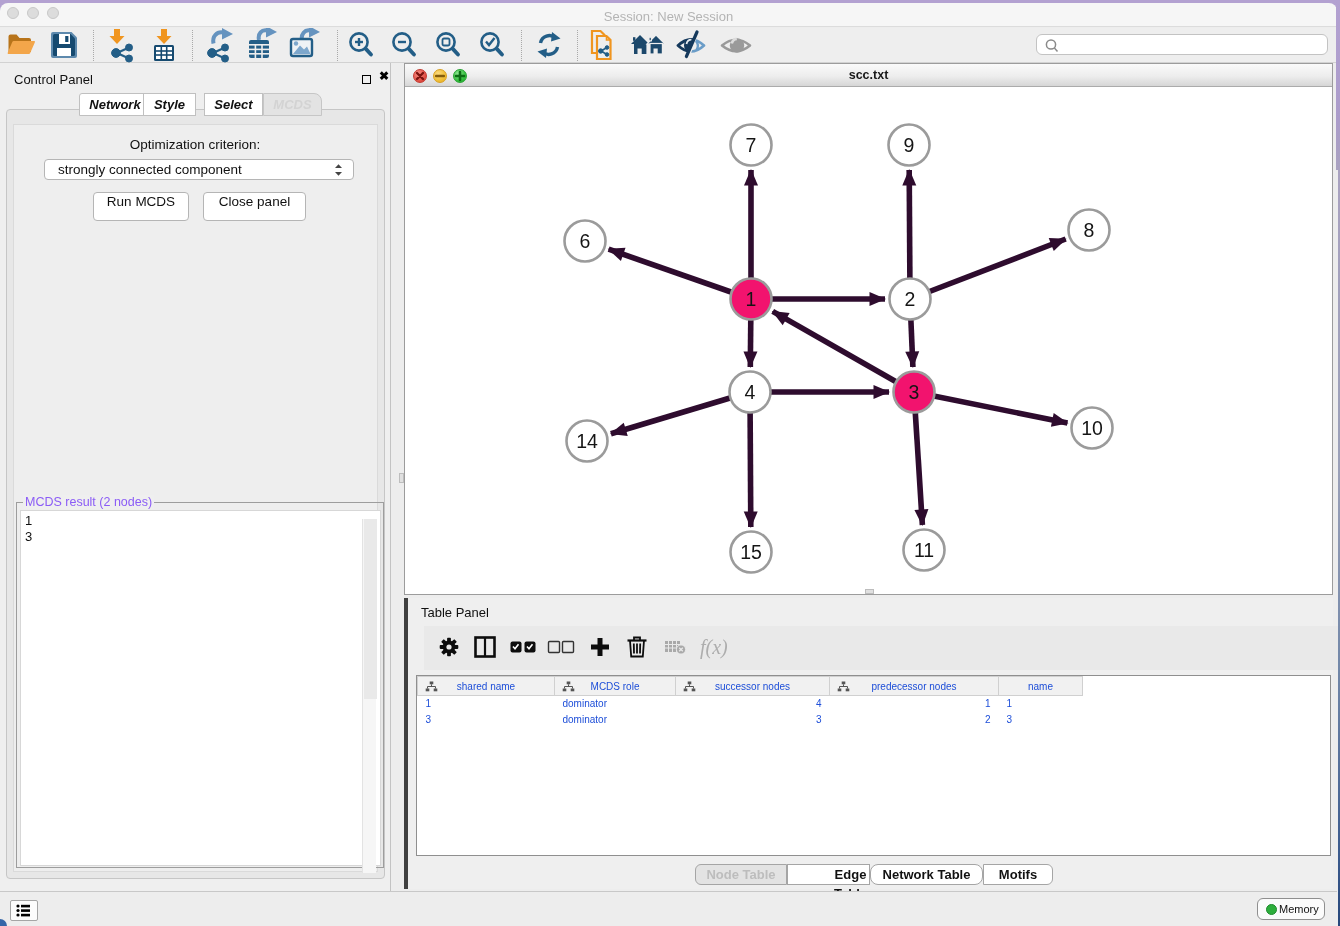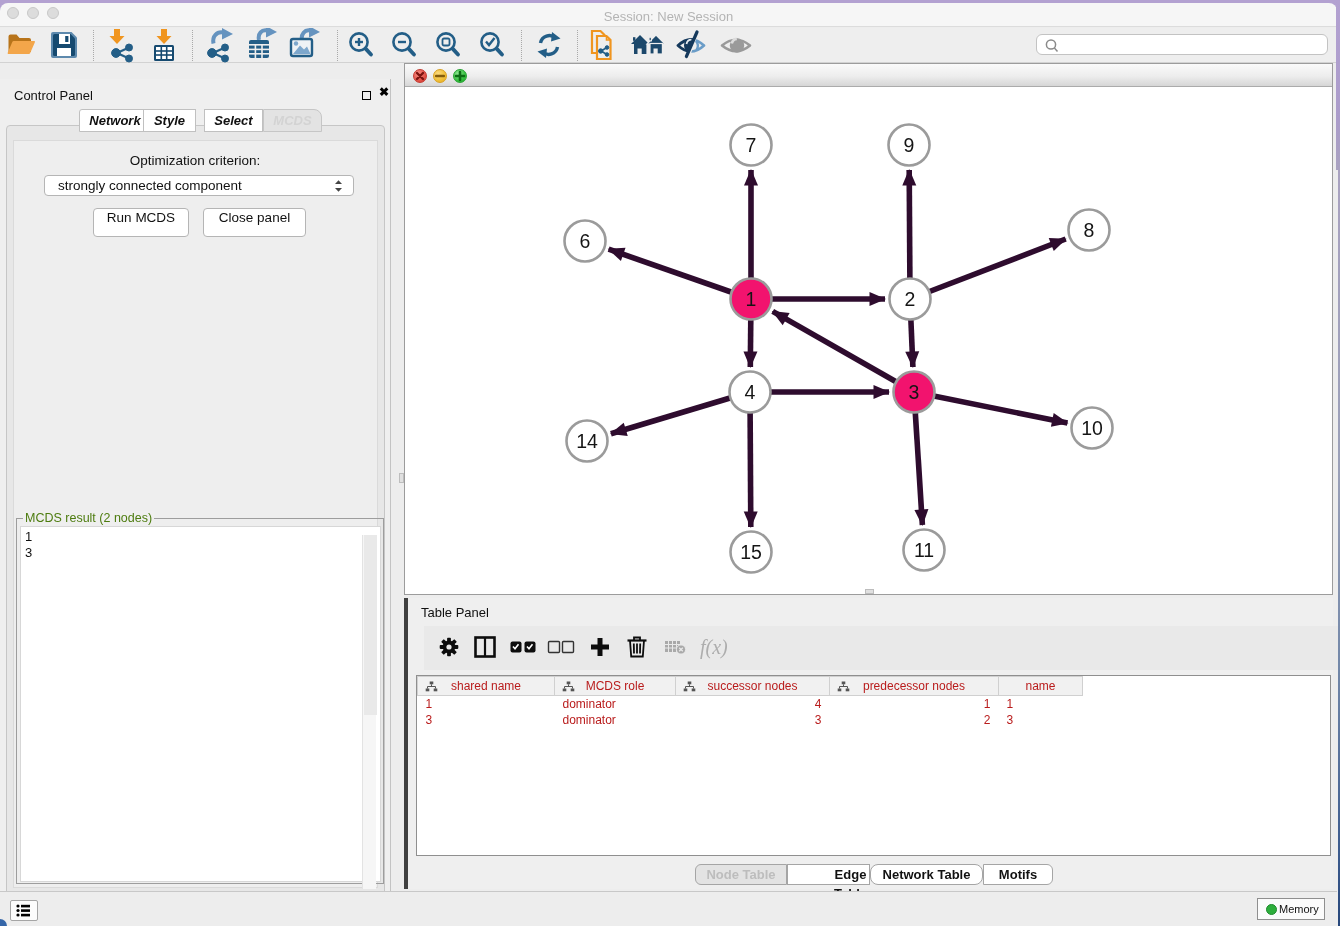--- a/index.html
+++ b/index.html
@@ -22,71 +22,71 @@
 #ttext { position:absolute; left:0; right:0; top:6px; text-align:center; font-size:13px; color:#b4b4b4; }
 
 
 #toolbar { left:0; top:28px; width:1337px; height:35px; background:#eeeeee; border-bottom:1px solid #d2d2d2; }
 .sep { position:absolute; top:2px; height:31px; width:0; border-left:1px dotted #a9a9a9; }
 
 
 #search { position:absolute; left:1036px; top:6px; width:292px; height:21px; background:#fff; border:1px solid #c3c3c3; border-radius:6px; }
 
 
-#cpanel { left:0; top:63px; width:391px; height:828px; background:#efefef; border-right:1px solid #c3c3c3;margin-top:16px; }
+#cpanel { left:0; top:63px; width:391px; height:828px; background:#efefef; border-right:1px solid #c3c3c3; }
 #cp-title { position:absolute; left:14px; top:9px; font-size:13px; color:#111; }
 .wbtn-sq { position:absolute; top:12px; width:9px; height:9px; border:1.5px solid #000; }
 .wbtn-x { position:absolute; top:6px; font-size:12px; font-weight:bold; color:#000; }
 
 
 .tab { position:absolute; top:30px; height:23px; z-index:2; background:#fff; border:1px solid #c0c0c0; font-size:13px; font-weight:bold; color:#111; text-align:center; line-height:21px;font-style:italic; }
 #tab-mcds { background:#e3e3e3; color:#d3d3d3; border-radius:0 8px 0 0; border-color:#c6c6c6;}
 
 #cp-box { position:absolute; left:6px; top:46px; width:379px; height:770px; background:#e7e7e7; border:1px solid #c6c6c6; border-radius:4px; }
 #cp-inner { position:absolute; left:6px; top:14px; width:365px; height:748px; background:#eeeeee; border:1px solid #dadada; }
 
 #optlabel { position:absolute; left:0; width:100%; top:74px; text-align:center; font-size:13.5px; color:#111; }
 #dropdown { position:absolute; left:44px; top:96px; width:310px; height:21px; background:#fff; border:1px solid #b5b5b5; border-radius:4px; font-size:13.5px; color:#111; line-height:19px; padding-left:13px; }
 .btn { position:absolute; top:129px; height:29px; background:#fff; border:1px solid #b5b5b5; border-radius:4px; font-size:13.5px; color:#111; text-align:center; line-height:18px; }
 
 
 #fieldset { position:absolute; left:16px; top:439px; width:368px; height:366px; border:1px solid #9d9d9d; }
-#fs-legend { position:absolute; left:6px; top:-8px; background:#efefef; font-size:12.5px; color:#4d7c0f; padding:0 2px; }
+#fs-legend { position:absolute; left:6px; top:-8px; background:#efefef; font-size:12.5px; color:#8b5cf6; padding:0 2px; }
 #fs-white { position:absolute; left:3px; top:7px; width:361px; height:356px; background:#fff; border:1px solid #d7d7d7; font-size:13px; color:#111; line-height:16px; padding:2px 0 0 4px; }
 #fs-scroll { position:absolute; right:4px; top:8px; width:14px; height:354px; background:#f6f6f6; border-left:1px solid #e3e3e3; }
 #fs-thumb { position:absolute; left:1px; top:0; width:13px; height:180px; background:#e9e9e9; }
 
 
 #netwin { left:404px; top:63px; width:929px; height:532px; border:1px solid #9c9c9c; background:#fff; }
 #net-title { position:absolute; left:0; top:0; width:100%; height:23px; background:linear-gradient(180deg,#fafafa,#ededed 55%,#d6d6d6); border-bottom:1px solid #ababab; }
 #net-tt { position:absolute; left:0; right:0; top:4px; text-align:center; font-size:12.5px; font-weight:bold; color:#1a1a1a; }
 .tlc { position:absolute; top:5px; width:14px; height:14px; border-radius:50%; }
 
 
 .gripv { left:399px; top:473px; width:5px; height:10px; background:#e0e0e0; border:1px solid #bdbdbd; }
 .griph { left:865px; top:589px; width:9px; height:5px; background:#e0e0e0; border:1px solid #bdbdbd; }
 
 
 #tpanel { left:404px; top:598px; width:929px; height:291px; background:#efefef; border-left:4px solid #404040;}
 #tp-title { position:absolute; left:13px; top:7px; font-size:13px; color:#111; }
 #tp-toolbar { position:absolute; left:16px; top:28px; width:915px; height:44px; background:#e9e9e9;text-decoration:underline; }
 #tp-table { position:absolute; left:8px; top:77px; width:915px; height:181px; background:#fff; border:1px solid #8f8f8f; }
-table { border-collapse:collapse; table-layout:fixed; font-size:12px; color:#b91c1c; }
+table { border-collapse:collapse; table-layout:fixed; font-size:10px; color:#1d4ed8; }
 th { background:#f1f1f1; border:1px solid #d0d0d0; font-weight:normal; height:19px; padding:0; position:relative; }
 th svg.hier { position:absolute; left:7px; top:4px; }
 td { height:16px; padding:0 8px; overflow:hidden; white-space:nowrap; }
 .num { text-align:right; }
 
 
 .btab { position:absolute; top:266px; height:21px; background:#fff; border:1px solid #a5a5a5; font-size:13px; color:#111; text-align:center; line-height:19px; font-weight:bold; }
 
 
 #statusbar { left:0; top:891px; width:1337px; height:35px; background:#ededed; border-top:1px solid #c8c8c8; }
 #listbtn { position:absolute; left:10px; top:8px; width:28px; height:21px; background:#fcfcfc; border:1px solid #a5a5a5; border-radius:2px; }
-#membtn { position:absolute; left:1257px; top:6px; width:68px; height:22px; background:#fbfbfb; border:1px solid #8f8f8f; border-radius:0; font-size:11.5px; color:#111; line-height:20px; text-align:left; padding-left:21px; font-size:11px;}
+#membtn { position:absolute; left:1257px; top:6px; width:68px; height:22px; background:#fbfbfb; border:1px solid #8f8f8f; border-radius:6px; font-size:11.5px; color:#111; line-height:20px; text-align:left; padding-left:21px; font-size:11px;}
 #memdot { position:absolute; left:8px; top:5px; width:11px; height:11px; border-radius:50%; background:#2dae3c; border:1px solid #1d8a2c; }
 </style>
 </head>
 <body>
 <div class="abs" id="topstrip"></div>
 <div class="abs" id="titlebar">
   <div class="tl" style="left:7px"></div>
   <div class="tl" style="left:27px"></div>
   <div class="tl" style="left:47px"></div>
   <div id="ttext">Session: New Session</div>
@@ -288,20 +288,21 @@
     <div id="fs-legend">MCDS result (2 nodes)</div>
     <div id="fs-white">1<br>3
       <div id="fs-scroll">
           <div id="fs-thumb"></div>
         </div>
     </div>
   </div>
 </div>
 <div class="abs" id="netwin">
   <div id="net-title">
+    <div id="net-tt">scc.txt</div>
     <div class="tlc" style="left:8px;  background:radial-gradient(circle at 35% 30%,#f88e84,#e3544a 60%,#d2362c); border:1px solid #c33a31;"></div>
     <div class="tlc" style="left:28px; background:radial-gradient(circle at 35% 30%,#fad97c,#f0bf37 60%,#e5ad22); border:1px solid #d8a021;"></div>
     <div class="tlc" style="left:48px; background:radial-gradient(circle at 35% 30%,#8fe793,#34bf3e 60%,#23a82e); border:1px solid #27a232;"></div>
     <svg width="14" height="14" viewBox="0 0 14 14" style="position:absolute;left:8px;top:5px;">
         <path d="M4 4 L10 10 M10 4 L4 10" stroke="#7c1410" stroke-width="2.4" stroke-linecap="round"></path>
       </svg>
     <svg width="14" height="14" viewBox="0 0 14 14" style="position:absolute;left:28px;top:5px;">
         <path d="M3.2 7 L10.8 7" stroke="#845d0c" stroke-width="2.6" stroke-linecap="round"></path>
       </svg>
     <svg width="14" height="14" viewBox="0 0 14 14" style="position:absolute;left:48px;top:5px;">

